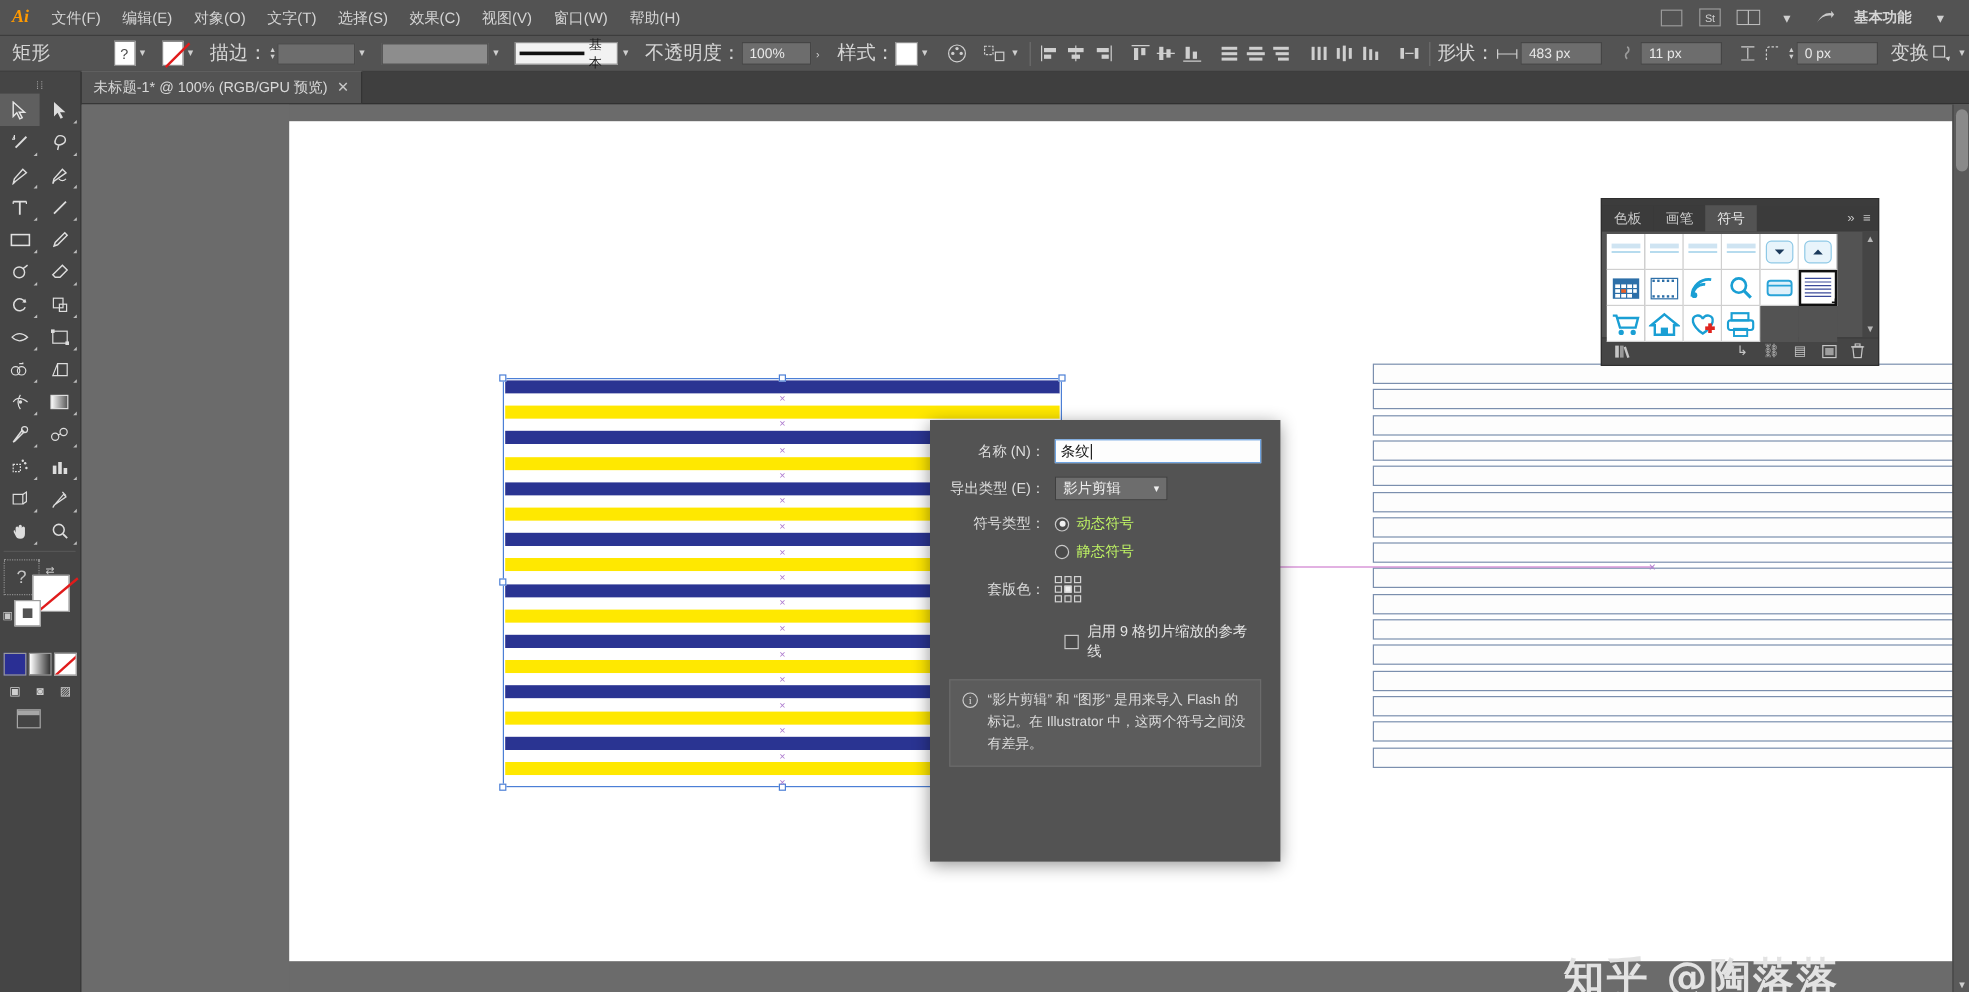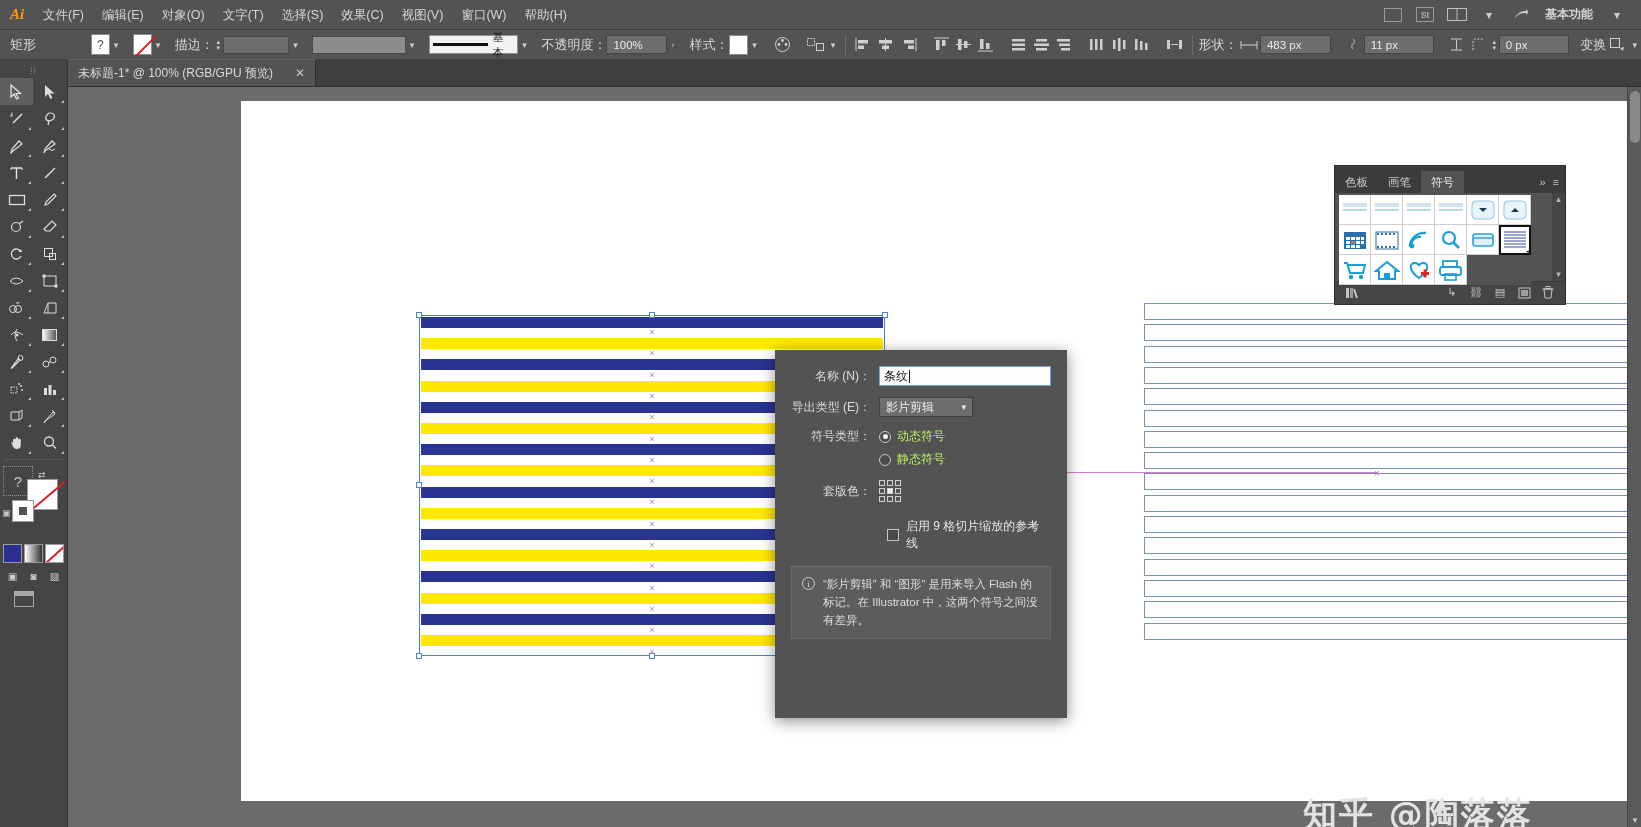--- a/index.html
+++ b/index.html
@@ -37,21 +37,21 @@
   .mb-box { border: 1px solid #9a9a9a; width: 18px; height: 14px; }
   .mb-st { border: 1px solid #9a9a9a; width: 18px; height: 15px; font-size: 9px;
            display:flex; align-items:center; justify-content:center; color:#cfcfcf; }
 
   
   .controlbar {
     position: absolute; left: 0; top: 30px; width: 1641px; height: 30px;
     background: #535353; border-bottom: 1px solid #3d3d3d;
     display: flex; align-items: center; padding-left: 10px;
   }
-  .cb-label { color: #d6d6d6; font-size: 13px; white-space: nowrap; }
+  .cb-label { color: #d6d6d6; font-size: 16px; white-space: nowrap; }
   .cb-gap { width: 12px; }
   .swatch-btn {
     width: 21px; height: 21px; background: #fff; border: 1px solid #8b8b8b;
     position: relative;
   }
   .swatch-q { display:flex; align-items:center; justify-content:center; color:#4a4a4a; font-size:12px; }
   .swatch-none::after {
     content: ""; position: absolute; left: -2px; top: 50%; width: 28px; height: 2px;
     background: #e01b1b; transform: rotate(-45deg); transform-origin: center;
   }
@@ -87,21 +87,21 @@
   .vrule { width: 1px; height: 20px; background: #6e6e6e; margin: 0 6px; }
 
   
   .tabstrip {
     position: absolute; left: 0; top: 60px; width: 1641px; height: 27px;
     background: #3f3f3f; border-bottom: 1px solid #2e2e2e; display: flex; align-items: flex-end;
   }
   .tab-lead { width: 68px; height: 27px; background: #3f3f3f; }
   .doc-tab {
     height: 27px; background: #535353; color: #d8d8d8; font-size: 12px;
-    display: flex; align-items: center; padding: 0 10px; gap: 22px;
+    display: flex; align-items: center; padding: 0 10px; gap: 8px;
     border-right: 1px solid #2e2e2e; border-top: 1px solid #5f5f5f;
   }
   .tab-close { color: #c8c8c8; font-size: 12px; }
 
   
   .toolbar {
     position: absolute; left: 0; top: 60px; width: 68px; height: 767px;
     background: #454545; border-right: 1px solid #333;
     padding-top: 4px;
   }

